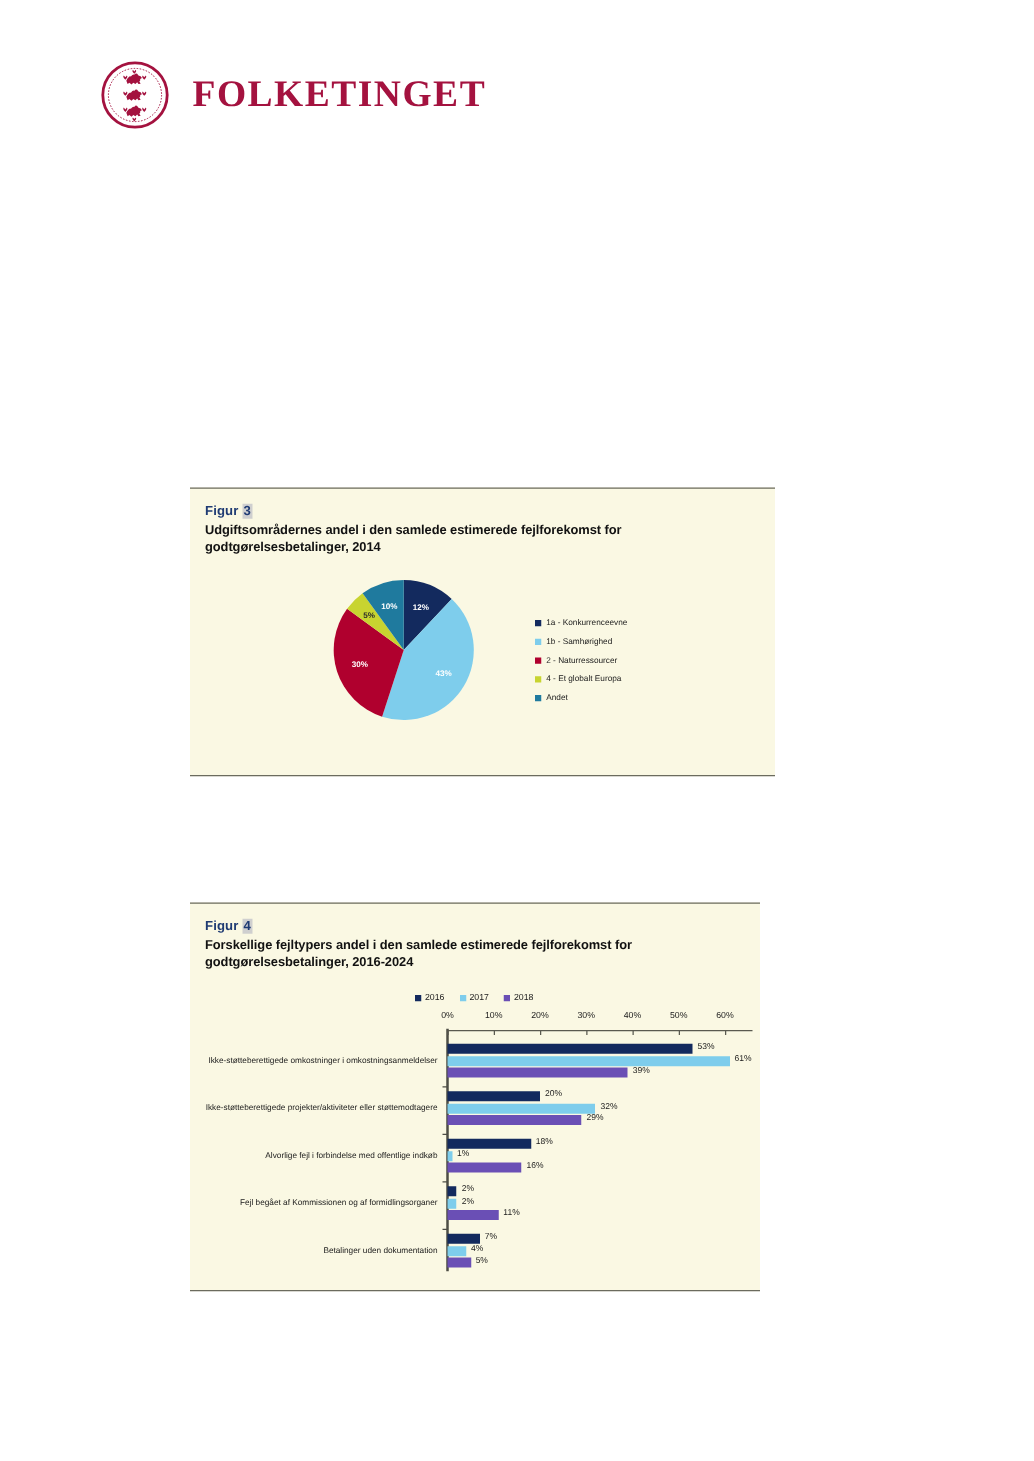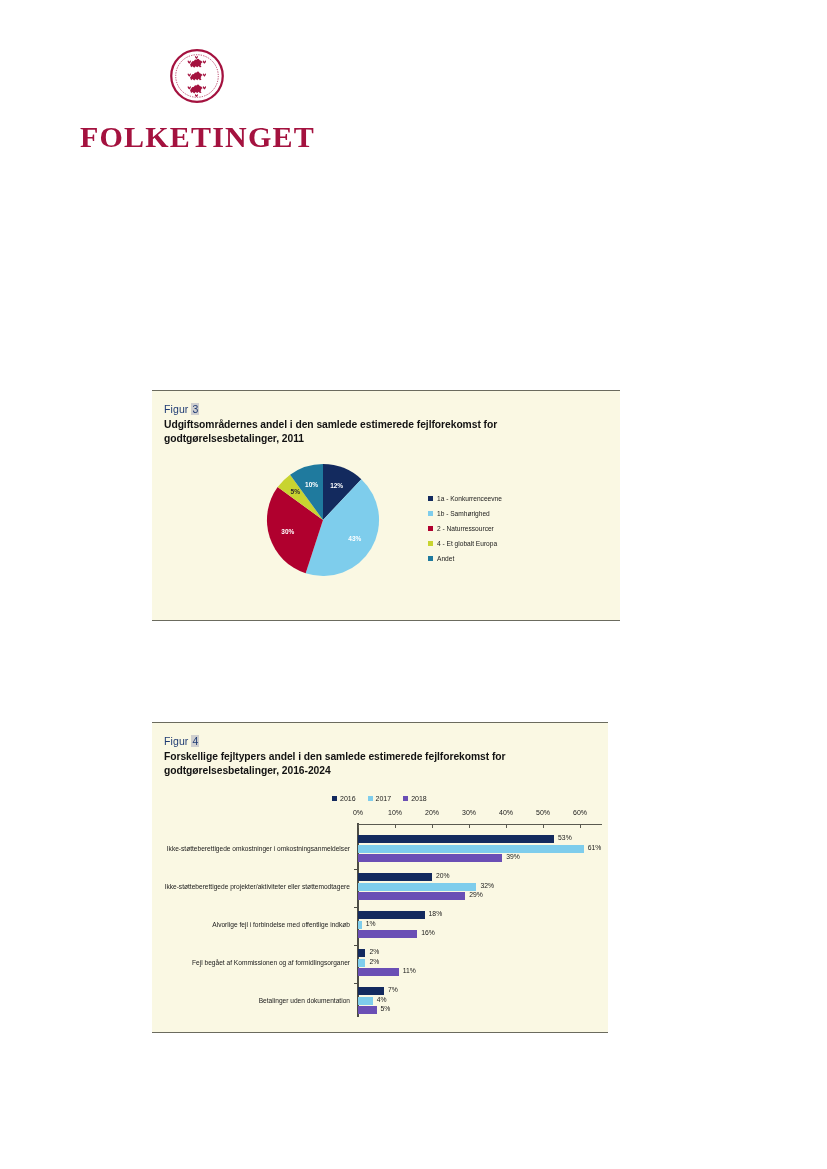--- a/index.html
+++ b/index.html
@@ -16,21 +16,20 @@
   }
 
   
   #header-logo {
     position: absolute;
     left: 80px;
     top: 48px;
     display: flex;
     align-items: center;
     gap: 18px;
-    flex-direction: column;
   }
   #seal {
     width: 56px;
     height: 56px;
     flex: 0 0 auto;
   }
   #wordmark {
     font-family: "Liberation Serif", serif;
     font-size: 30px;
     font-weight: bold;
@@ -58,21 +57,21 @@
     top: 722px;
     width: 456px;
     height: 311px;
   }
 
   .figure-label {
     position: absolute;
     left: 12px;
     top: 12px;
     font-size: 10.5px;
-    font-weight: normal;
+    font-weight: bold;
     color: #1f3b73;
     letter-spacing: .1px;
   }
   .figure-number {
     background: #cfcfcf;
     padding: 0 1px;
   }
   .figure-title {
     position: absolute;
     left: 12px;
@@ -258,21 +257,21 @@
     </g>
   </svg>
   <div id="wordmark">FOLKETINGET</div>
 </div>
 
 <div id="figure-3-panel" class="figure-panel">
   <div class="figure-label">
     <span>Figur</span>
     <span class="figure-number">3</span>
   </div>
-  <div class="figure-title">Udgiftsområdernes andel i den samlede estimerede fejlforekomst for godtgørelsesbetalinger, 2011</div>
+  <div class="figure-title">Udgiftsområdernes andel i den samlede estimerede fejlforekomst for godtgørelsesbetalinger, 2014</div>
 
   <div id="pie-wrap">
     <svg id="pie-svg" viewBox="0 0 120 120" width="118" height="118">
       <g id="pie-slices">
           <path d="M 60 60 L 60.00 3.00 A 57 57 0 0 1 99.02 18.45 Z" fill="#132a5e"></path>
           <path d="M 60 60 L 99.02 18.45 A 57 57 0 0 1 42.39 114.21 Z" fill="#7ecdec"></path>
           <path d="M 60 60 L 42.39 114.21 A 57 57 0 0 1 13.89 26.50 Z" fill="#b0002e"></path>
           <path d="M 60 60 L 13.89 26.50 A 57 57 0 0 1 26.50 13.89 Z" fill="#c8d430"></path>
           <path d="M 60 60 L 26.50 13.89 A 57 57 0 0 1 60.00 3.00 Z" fill="#1f7a9e"></path>
         </g>

